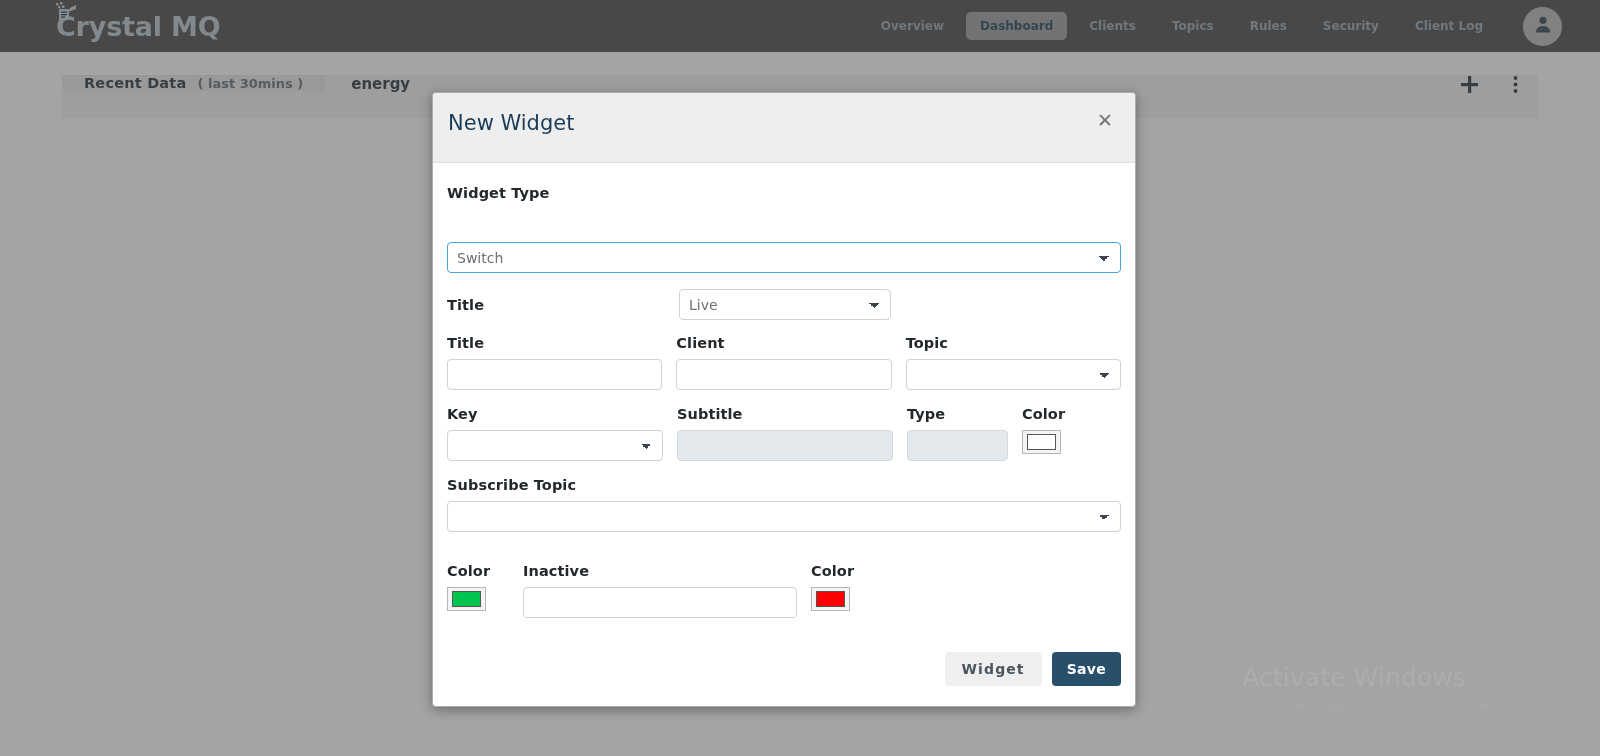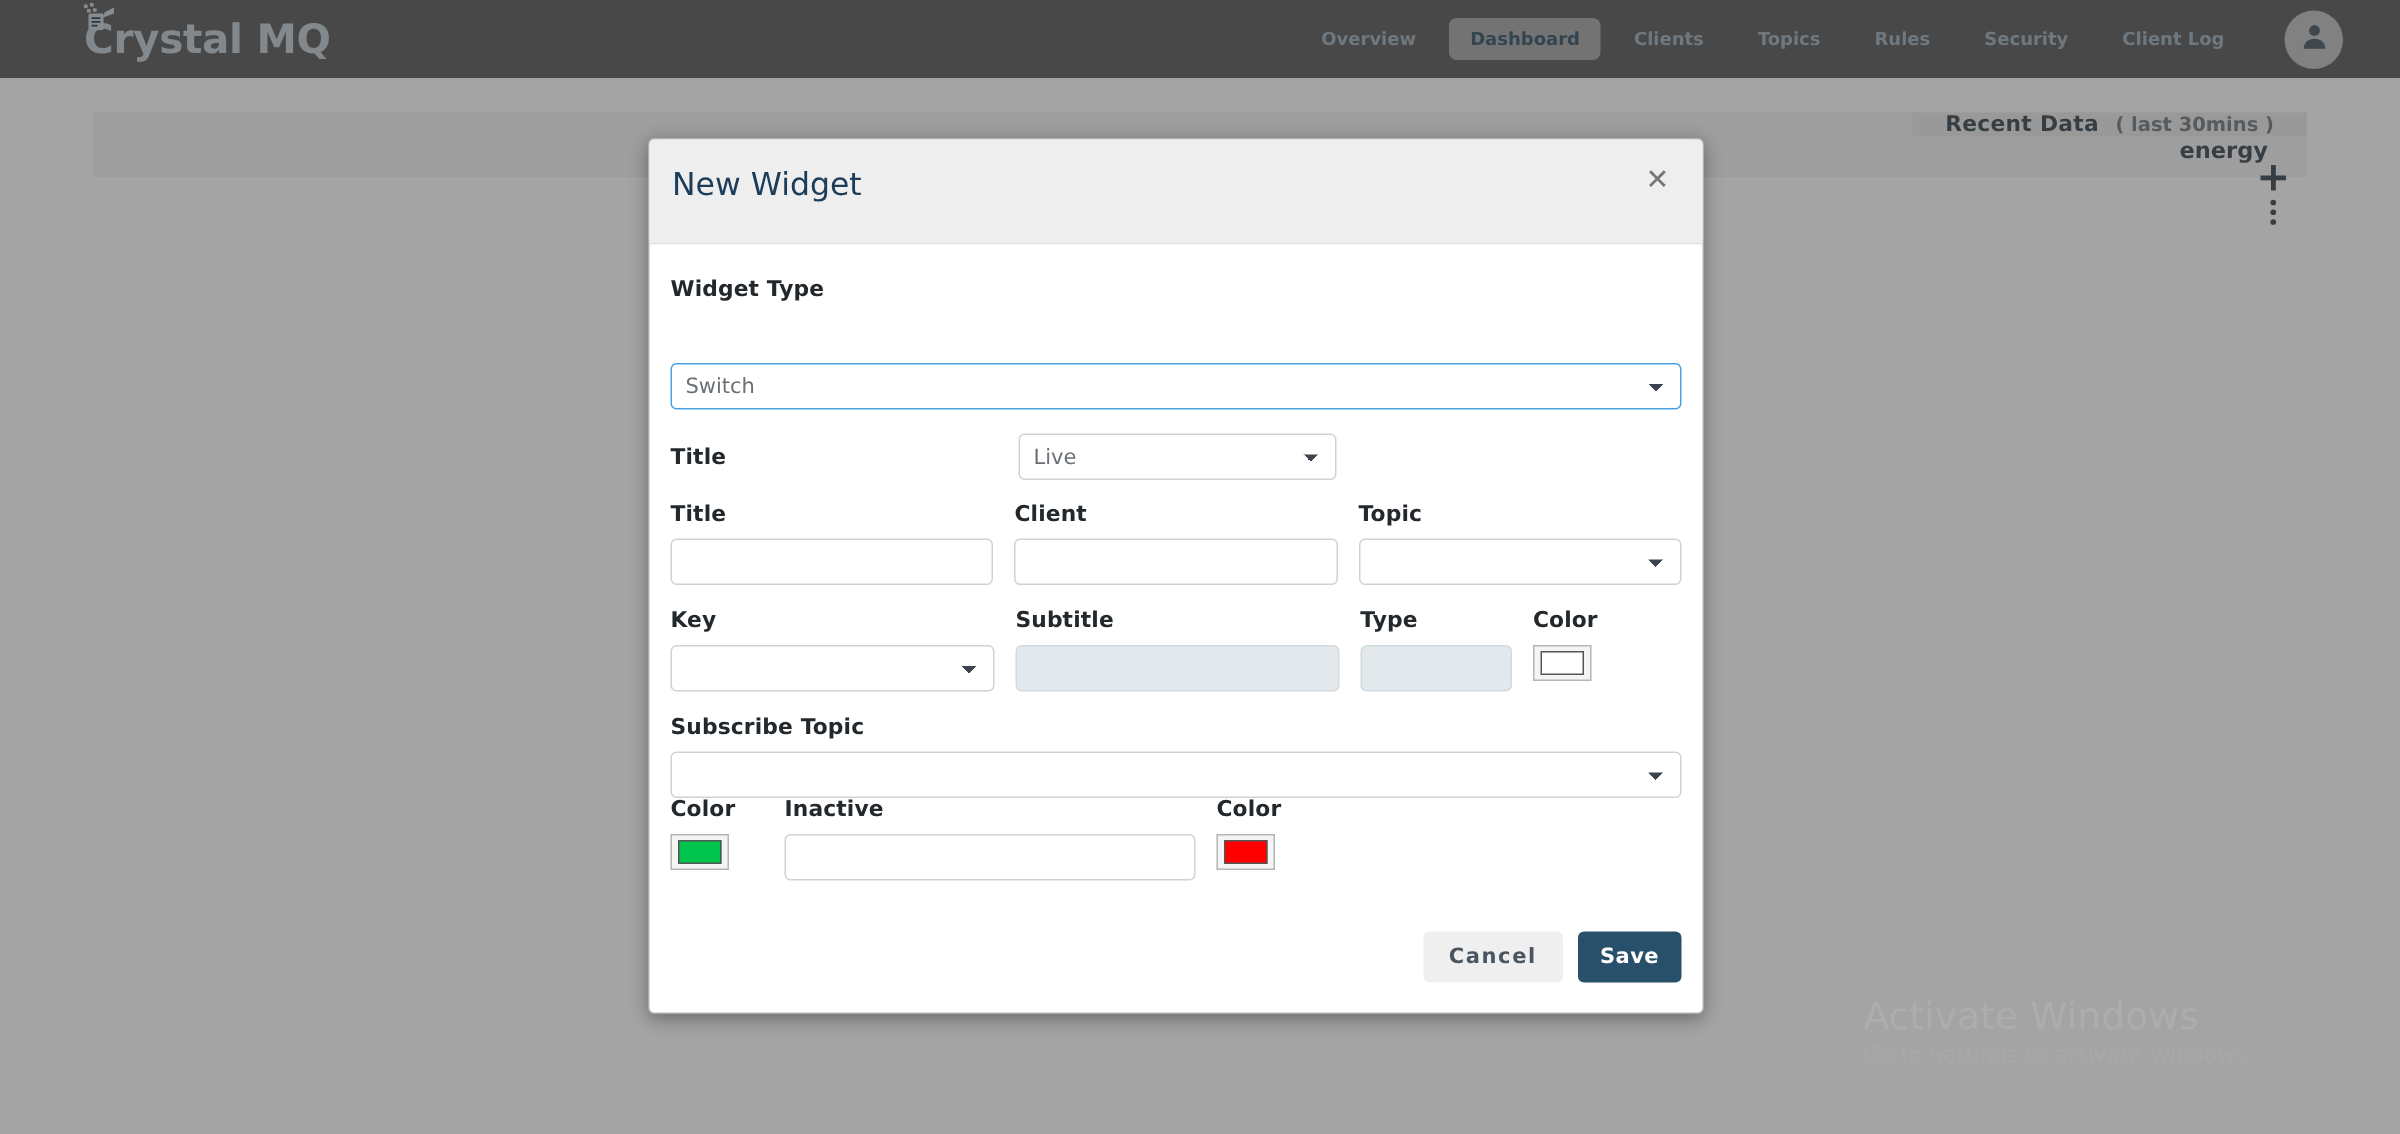--- a/index.html
+++ b/index.html
@@ -63,21 +63,21 @@
     position: absolute;
     top: 52px; left: 0;
     width: 1600px; height: 704px;
     background: #ffffff;
   }
   .tabbar {
     position: absolute;
     top: 23px; left: 62px;
     width: 1476px; height: 43px;
     background: #f2f2f2;
-    display: flex; align-items: flex-end; flex-direction: column;
+    display: flex; align-items: flex-start;
   }
   .tab-recent {
     background: #e9e9e9;
     display: flex; align-items: center;
     padding: 0 22px;
     gap: 11px;
   }
   .tab-recent-title {
     font-size: 14.5px; font-weight: 700; color: #1d2b36;
     letter-spacing: 0.2px;
@@ -212,21 +212,21 @@
     background: #f4f4f4;
     padding: 3px 4px;
     cursor: pointer;
   }
   .swatch-in {
     width: 100%; height: 100%;
     border: 1px solid #555;
   }
 
   
-  .r-sub { margin-bottom: 0; }
+  .r-sub { margin-bottom: 31px; }
 
   
   .r-act { display: flex; gap: 14px; align-items: flex-start; margin-bottom: 6px; }
   .c-active { width: 276px; }
   .c-acolor { width: 62px; }
   .c-inactive { width: 274px; }
   .c-icolor { width: 58px; }
 
   .modal-footer {
     display: flex; justify-content: flex-end;
@@ -412,21 +412,21 @@
         <label class="fl">Color</label>
         <div class="swatch-box">
           <div class="swatch-in" id="sw-inactive" style="background: rgb(255, 0, 0);"></div>
         </div>
       </div>
     </div>
 
   </div>
 
   <div class="modal-footer">
-    <button class="btn btn-cancel">Cancel</button>
+    <button class="btn btn-cancel">Widget</button>
     <button class="btn btn-save" style="background: rgb(41, 80, 107);">Save</button>
   </div>
 </div>
 
 <div class="watermark">
   <div class="wm-1">Activate Windows</div>
   <div class="wm-2">Go to Settings to activate Windows.</div>
 </div>
 
 </body></html>

